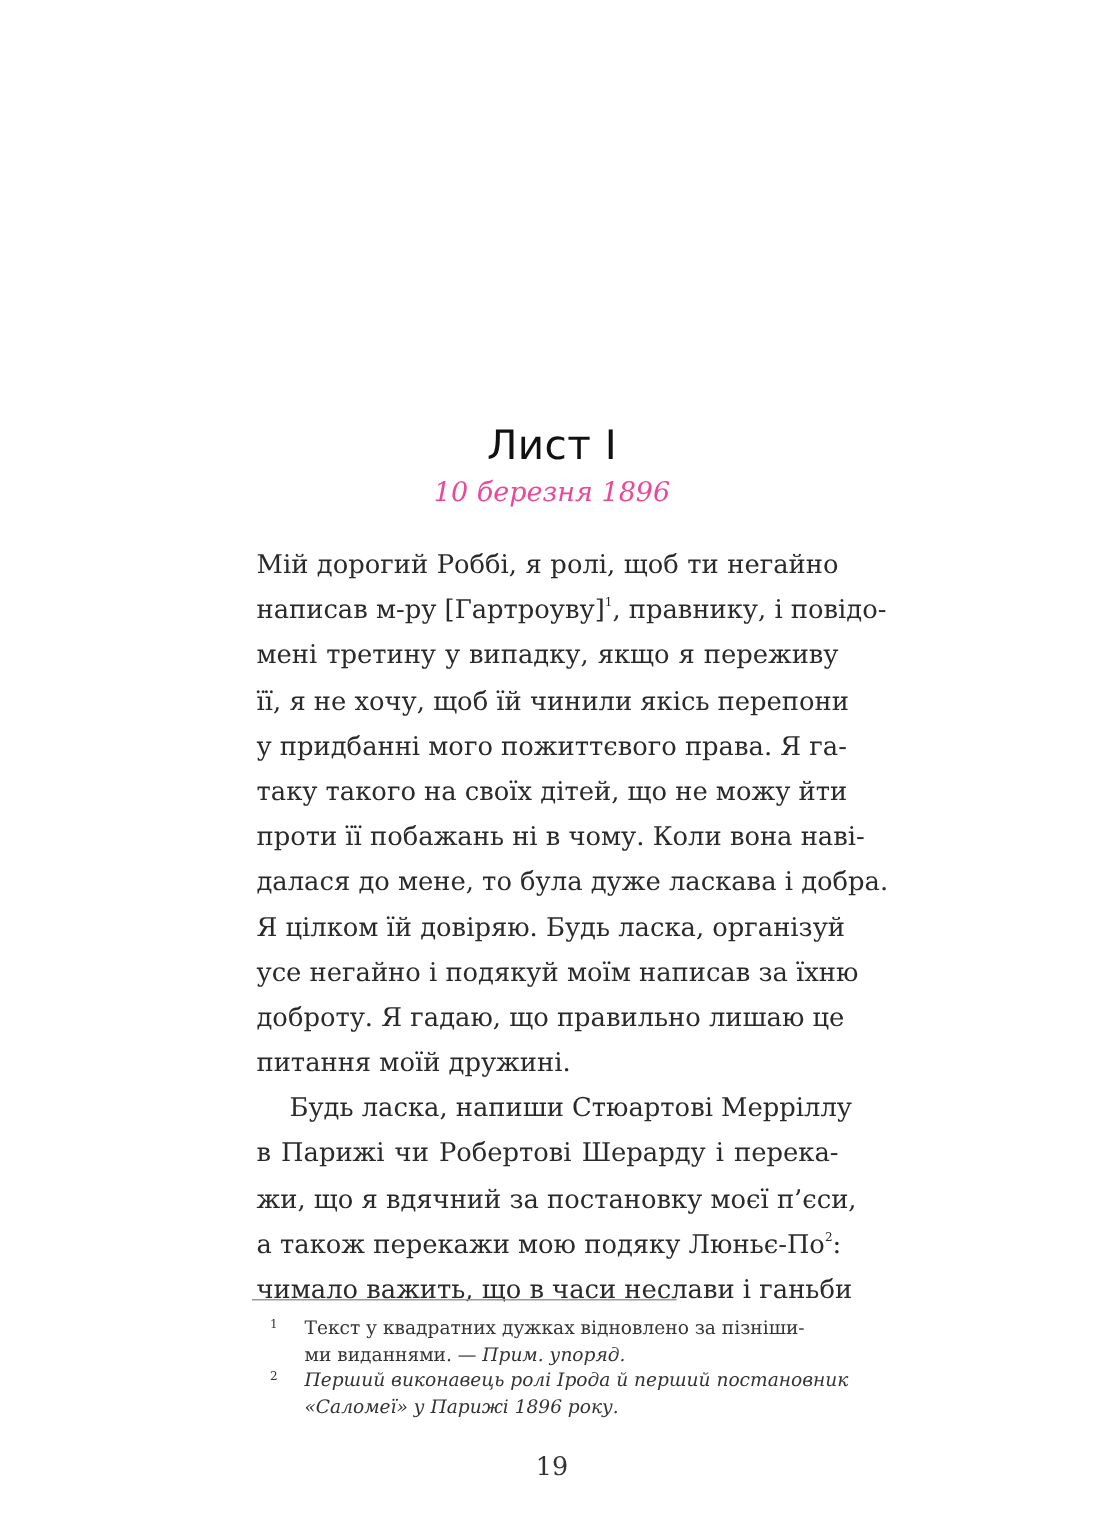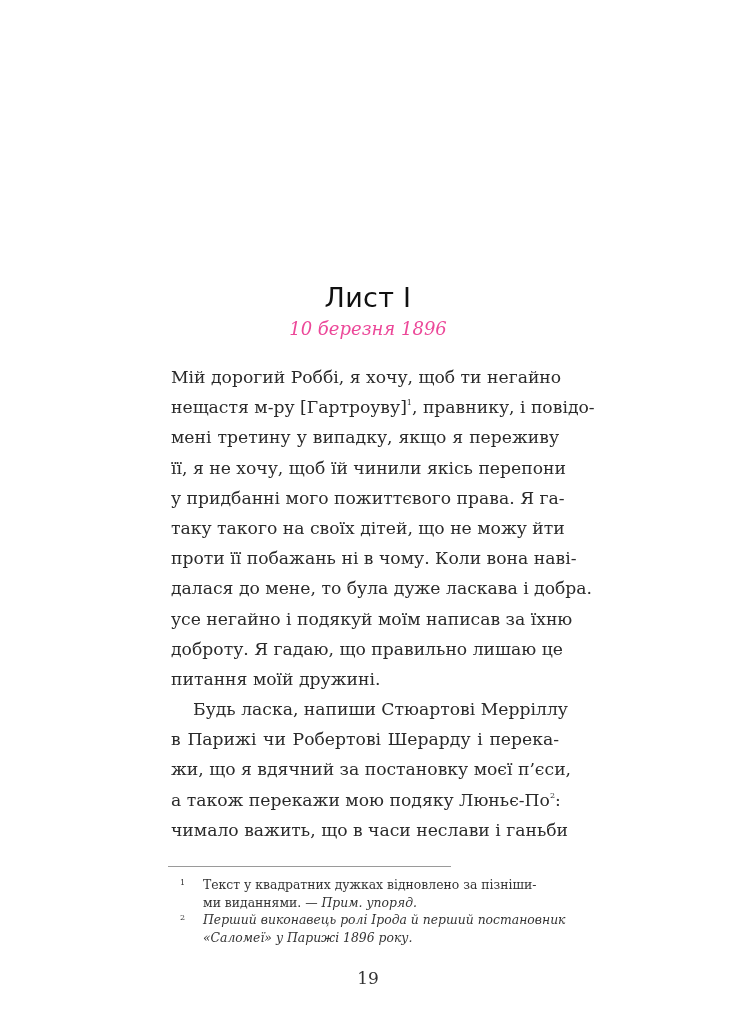--- a/index.html
+++ b/index.html
@@ -118,28 +118,29 @@
 </head>
 <body>
 
 <div class="page">
 
   <div class="chapter-title">Лист I</div>
   <div class="chapter-date">10 березня 1896</div>
 
   <div class="body-text">
     <div>
-      <span class="line">Мій дорогий Роббі, я хочу, щоб ти негайно</span>
-      <span class="line"><span>нещастя м-ру [Гартроуву]</span><sup class="fnref">1</sup><span>, правнику, і повідо-</span></span>
+      <span class="line">Мій дорогий Роббі, я ролі, щоб ти негайно</span>
+      <span class="line"><span>написав м-ру [Гартроуву]</span><sup class="fnref">1</sup><span>, правнику, і повідо-</span></span>
       <span class="line">мені третину у випадку, якщо я переживу</span>
       <span class="line">її, я не хочу, щоб їй чинили якісь перепони</span>
       <span class="line">у придбанні мого пожиттєвого права. Я га-</span>
       <span class="line">таку такого на своїх дітей, що не можу йти</span>
       <span class="line">проти її побажань ні в чому. Коли вона наві-</span>
       <span class="line">далася до мене, то була дуже ласкава і добра.</span>
+      <span class="line">Я цілком їй довіряю. Будь ласка, організуй</span>
       <span class="line">усе негайно і подякуй моїм написав за їхню</span>
       <span class="line">доброту. Я гадаю, що правильно лишаю це</span>
       <span class="line last">питання моїй дружині.</span>
     </div>
     <div>
       <span class="line indent">Будь ласка, напиши Стюартові Мерріллу</span>
       <span class="line">в Парижі чи Робертові Шерарду і перека-</span>
       <span class="line">жи, що я вдячний за постановку моєї п’єси,</span>
       <span class="line"><span>а також перекажи мою подяку Люньє-По</span><sup class="fnref">2</sup><span>:</span></span>
       <span class="line">чимало важить, що в часи неслави і ганьби</span>

